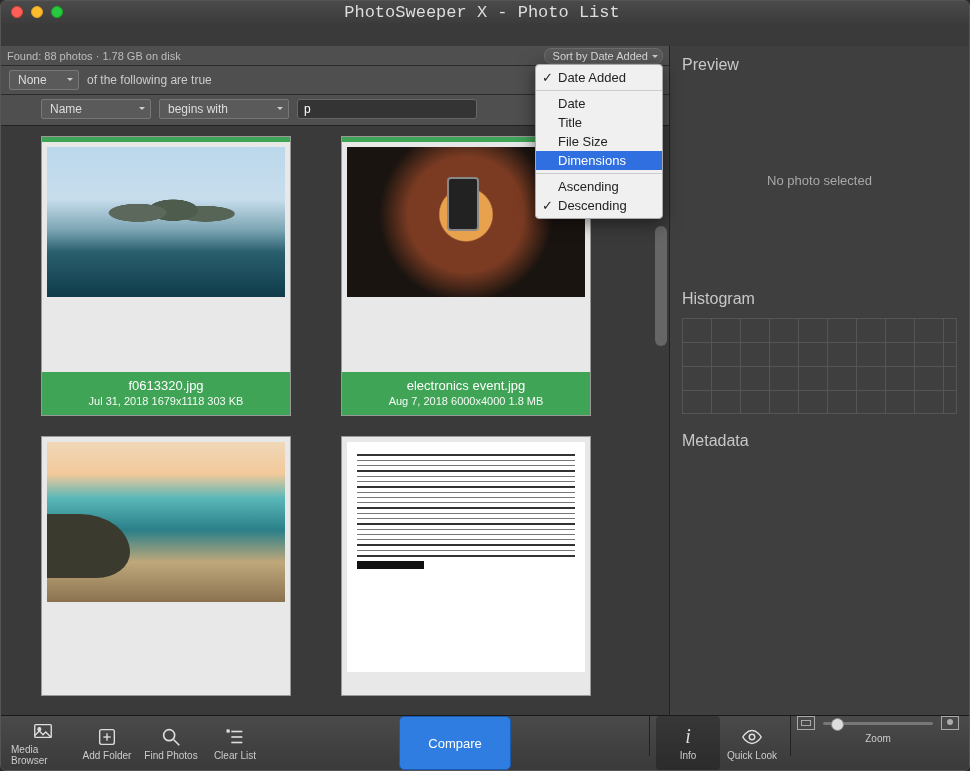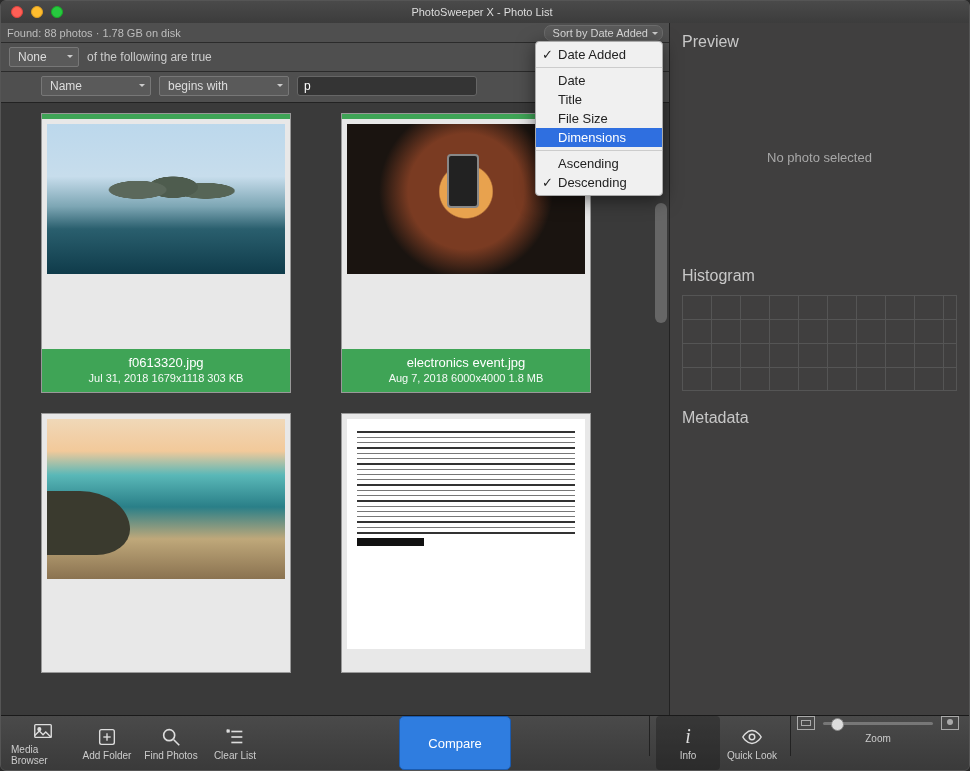--- a/index.html
+++ b/index.html
@@ -5,23 +5,23 @@
   * { box-sizing: border-box; margin: 0; padding: 0; font-family: -apple-system, "Helvetica Neue", Arial, sans-serif; }
   html, body { width: 970px; height: 771px; overflow: hidden; background: #2a2a2a; }
   .window { width: 970px; height: 771px; display: flex; flex-direction: column; background: #3a3a3a; border: 1px solid #555; border-radius: 6px; overflow: hidden; }
   
   .titlebar { height: 22px; background: linear-gradient(#4a4a4a,#3c3c3c); display: flex; align-items: center; position: relative; }
   .traffic { display: flex; gap: 8px; padding-left: 10px; }
   .dot { width: 12px; height: 12px; border-radius: 50%; }
   .dot.red { background: #ff5f56; border: 1px solid #e0443e; }
   .dot.yel { background: #ffbd2e; border: 1px solid #dea123; }
   .dot.grn { background: #27c93f; border: 1px solid #1aab29; }
-  .title { position: absolute; left: 0; right: 6px; text-align: center; color: #ddd; font-size: 11px; pointer-events: none; }
-  
-  .body { flex: 1; display: flex; min-height: 0; }
+  .title { position: absolute; left: 0; right: 6px; text-align: center; color: #ddd; font-size: 17px; pointer-events: none; font-family: Liberation Mono, monospace; }
+  
+  .body { flex: 1; display: flex; min-height: 0; margin-top: 23px; }
   .main { flex: 1; display: flex; flex-direction: column; background: #3a3a3a; min-width: 0; position: relative; }
   .side { width: 300px; background: #403f3f; display: flex; flex-direction: column; border-left: 1px solid #222; }
   
   .infobar { height: 20px; background: #4f4f4f; display: flex; align-items: center; justify-content: space-between; padding: 0 6px; color: #bdbdbd; font-size: 11px; border-bottom: 1px solid #2b2b2b; }
   .sortbtn { background: #5a5a5a; border: 1px solid #6c6c6c; color: #ddd; font-size: 11px; padding: 1px 14px 1px 8px; border-radius: 7px; position: relative; }
   .sortbtn::after { content: ""; position: absolute; right: 4px; top: 6px; border: 3px solid transparent; border-top-color: #ccc; }
   
   .filterrow { background: #4f4f4f; padding: 4px 8px; display: flex; align-items: center; gap: 8px; color: #ccc; font-size: 12px; border-bottom: 1px solid #2b2b2b; }
   .filterrow2 { background: #4f4f4f; padding: 4px 8px 6px 40px; display: flex; align-items: center; gap: 8px; border-bottom: 1px solid #222; }
   .select { background: #5a5a5a; border: 1px solid #777; color: #ddd; border-radius: 2px; font-size: 12px; height: 20px; padding: 0 18px 0 8px; position: relative; display: inline-flex; align-items: center; }

